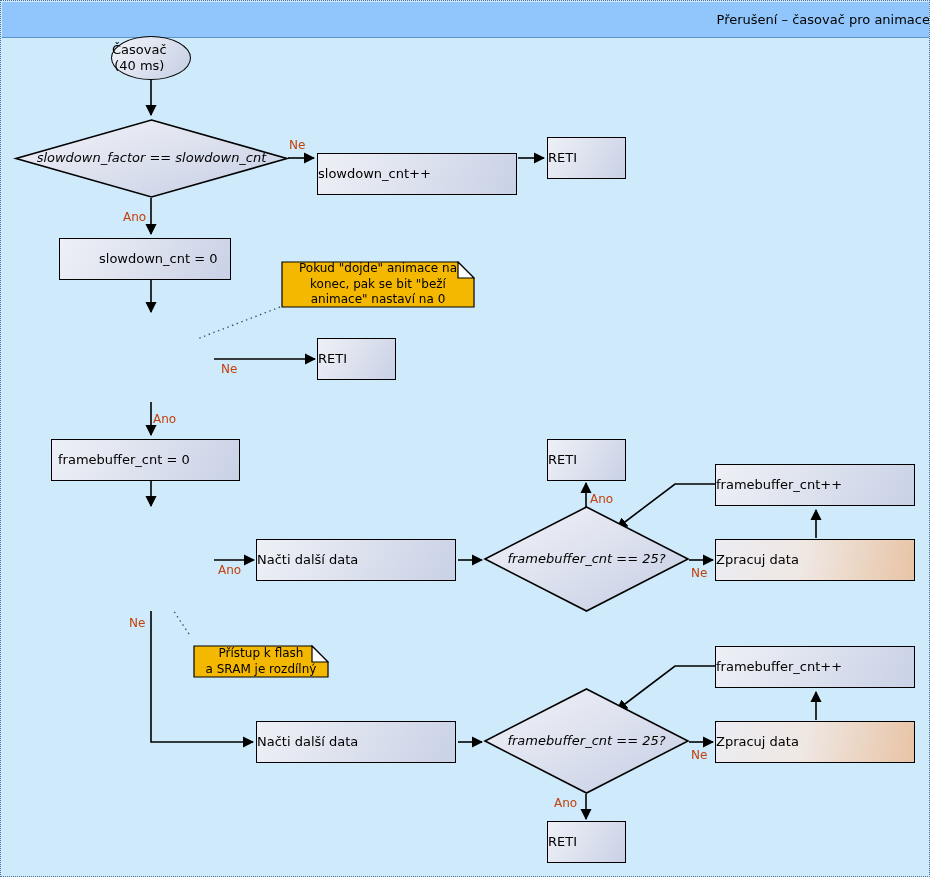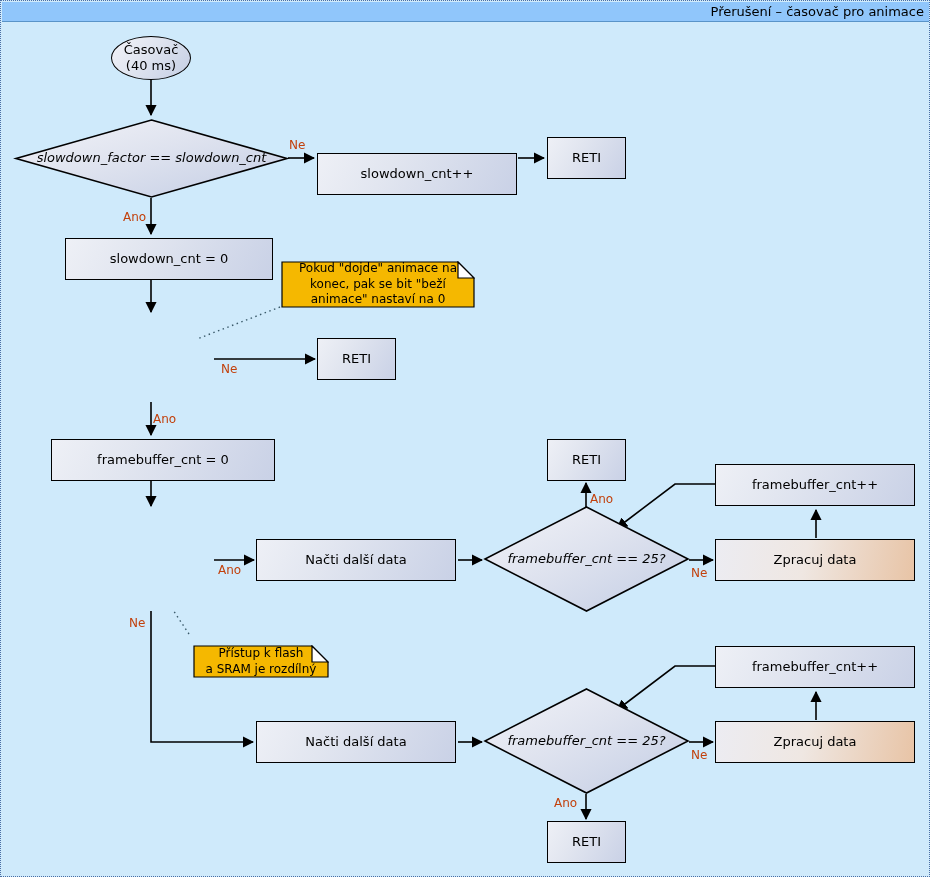--- a/index.html
+++ b/index.html
@@ -14,37 +14,35 @@
     background: #cfeafb;
     border: 1px dotted #4a6fa5;
     box-sizing: border-box;
     font-family: "DejaVu Sans", "Liberation Sans", sans-serif;
     overflow: hidden;
   }
   #titlebar {
     position: absolute;
     left: 1px; top: 1px;
     width: 928px;
-    height: 20px;
+    height: 36px;
     background: #90c6fb;
     border-bottom: 1px solid #5a94c8;
     box-sizing: border-box;
     display: flex;
     align-items: center;
     justify-content: flex-end;
-    padding-right: 6px;
     font-size: 13px;
     color: #000;
   }
   .node {
     position: absolute;
     box-sizing: border-box;
     display: flex;
     align-items: center;
-    justify-content: center;
     text-align: center;
     font-size: 13px;
     color: #000;
     line-height: 1.25;
   }
   .proc {
     border: 1.5px solid #000;
     background: linear-gradient(120deg, #eef0f6 0%, #e2e6f0 35%, #c9d1e6 100%);
   }
   .proc-warm {
@@ -200,42 +198,42 @@
   </div>
 
   <div class="node proc" style="left:316px; top:152px; width:200px; height:42px;">
     <span>slowdown_cnt++</span>
   </div>
 
   <div class="node proc" style="left:546px; top:136px; width:79px; height:42px;">
     <span>RETI</span>
   </div>
 
-  <div class="node proc" style="left:64px; top:237px; width:208px; height:42px;">
+  <div class="node proc" style="left:58px; top:237px; width:172px; height:42px;padding-left:39px;">
     <span>slowdown_cnt = 0</span>
   </div>
 
   <div class="note" style="left:280px; top:260px; width:194px; height:47px;">
     <svg width="194" height="47" viewBox="0 0 194 47" xmlns="http://www.w3.org/2000/svg">
       <polygon points="1,1 177,1 193,17 193,46 1,46" fill="#f5b800" stroke="#000" stroke-width="1.2"></polygon>
       <polygon points="177,1 193,17 177,17" fill="#ffffff" stroke="#000" stroke-width="1.2"></polygon>
     </svg>
     <span>
       <span>Pokud "dojde" animace na</span><br>
       <span>konec, pak se bit "beží</span><br>
       <span>animace" nastaví na 0</span>
     </span>
   </div>
 
 
   <div class="node proc" style="left:316px; top:337px; width:79px; height:42px;">
     <span>RETI</span>
   </div>
 
-  <div class="node proc" style="left:50px; top:438px; width:224px; height:42px;">
+  <div class="node proc" style="left:50px; top:438px; width:189px; height:42px;padding-left:6px;">
     <span>framebuffer_cnt = 0</span>
   </div>
 
 
   <div class="node proc" style="left:255px; top:538px; width:200px; height:42px;">
     <span>Načti další data</span>
   </div>
 
   <div class="decision-wrap" style="left:483px; top:505px; width:205px; height:106px;">
     <svg width="205" height="106" viewBox="0 0 205 106" xmlns="http://www.w3.org/2000/svg">

